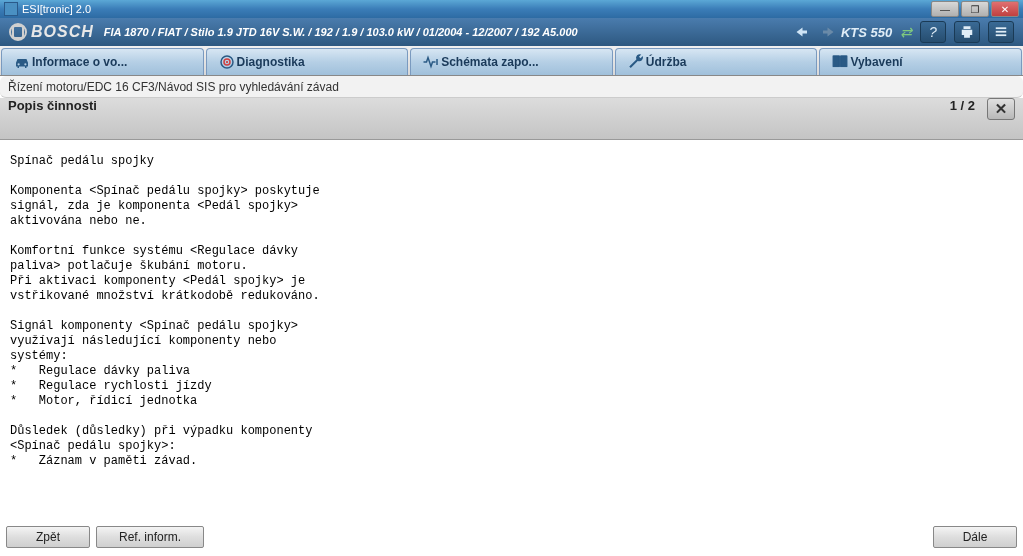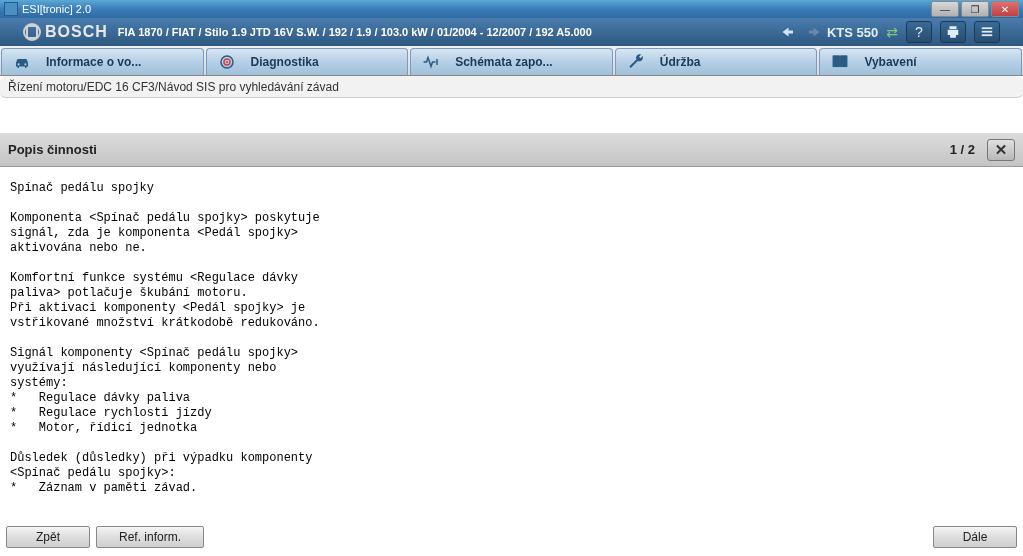--- a/index.html
+++ b/index.html
@@ -30,22 +30,23 @@
     font-size: 10px; color: #333;
   }
   .win-btn.close { background: linear-gradient(to bottom, #e07070, #c04040); color: #fff; }
   
   
   .header {
     height: 28px;
     background: linear-gradient(to bottom, #4a7cae 0%, #2d5880 100%);
     display: flex;
     align-items: center;
-    padding: 0 23px;
+    padding: 0 9px;
     color: #fff;
+    font-style: italic;
   }
   .bosch-logo {
     display: flex; align-items: center; gap: 4px;
     font-weight: bold; font-size: 16px; color: #e8e8e8;
     letter-spacing: 1px;
   }
   .bosch-circle {
     width: 18px; height: 18px; border: 2px solid #d0d0d0; border-radius: 50%;
     display: flex; align-items: center; justify-content: center;
   }
@@ -71,21 +72,21 @@
   
   .tabbar {
     height: 30px;
     background: linear-gradient(to bottom, #f0f0f0, #d8d8d8);
     display: flex;
     border-bottom: 1px solid #888;
   }
   .tab {
     flex: 1;
     display: flex; align-items: center; justify-content: flex-start;
-    gap: 14px;
+    gap: 0;
     padding: 0 10px;
     background: linear-gradient(to bottom, #d7e6f3 0%, #b5cfe5 50%, #a0c0db 100%);
     border: 1px solid #7a9abf;
     border-bottom: none;
     border-radius: 4px 4px 0 0;
     margin: 2px 1px 0 1px;
     font-size: 12px; font-weight: bold; color: #1a3a5a;
     cursor: pointer;
     white-space: nowrap; overflow: hidden;
   }
@@ -101,26 +102,26 @@
     height: 22px;
     background: #f2f2f2;
     border-bottom: 1px solid #ccc;
     padding: 0 8px;
     display: flex; align-items: center;
     font-size: 12px; color: #333; border-radius: 6px;
   }
   
   
   .section-header {
-    height: 34px;
+    height: 42px;
     background: linear-gradient(to bottom, #dcdcdc 0%, #c4c4c4 100%);
     border-bottom: 1px solid #999;
-    display: flex; align-items: center;
+    display: flex; align-items: flex-start;
     padding: 0 8px;
-    font-size: 13px; font-weight: bold; color: #222; margin-top: 35px;
+    font-size: 13px; font-weight: bold; color: #222;
   }
   .section-title { flex: 1; }
   .page-indicator { margin-right: 12px; font-size: 13px; }
   .close-x {
     width: 28px; height: 22px;
     background: linear-gradient(to bottom, #e0e0e0, #b8b8b8);
     border: 1px solid #777; border-radius: 3px;
     display: flex; align-items: center; justify-content: center;
     font-size: 15px; font-weight: bold; color: #333;
   }

